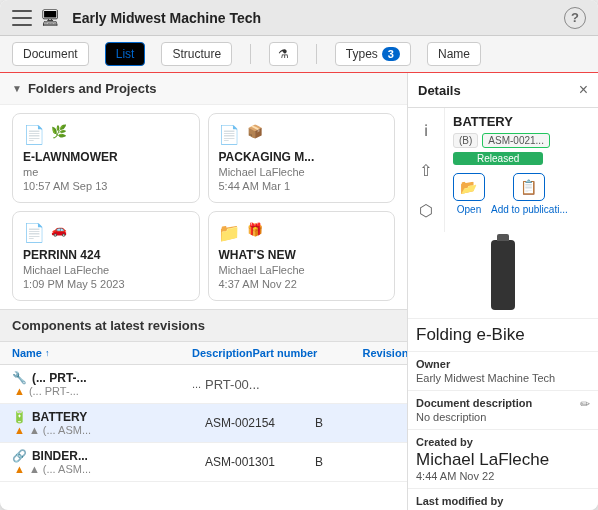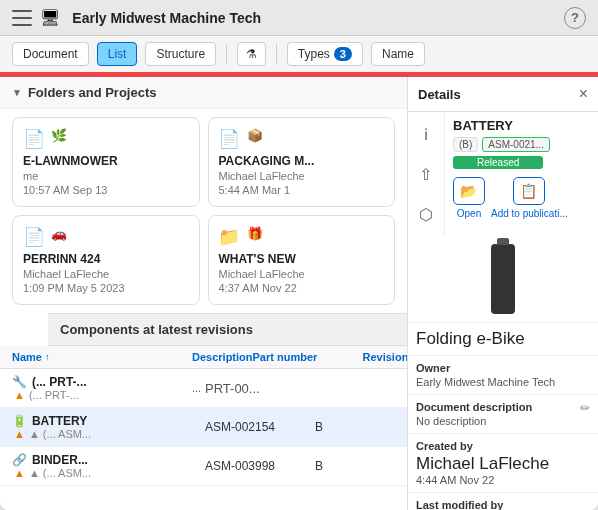--- a/index.html
+++ b/index.html
@@ -10,23 +10,23 @@
     
     .title-bar { display: flex; align-items: center; background: #e8e8e8; padding: 0 12px; height: 36px; border-bottom: 1px solid #ccc; flex-shrink: 0; }
     .title-bar-left { display: flex; align-items: center; gap: 8px; }
     .sidebar-toggle { width: 20px; height: 16px; display: flex; flex-direction: column; justify-content: space-between; cursor: pointer; }
     .sidebar-toggle span { display: block; height: 2px; background: #555; border-radius: 1px; }
     .title-bar-icon { font-size: 16px; }
     .title-bar-text { font-size: 14px; font-weight: 600; color: #222; margin-left: 4px; }
     .title-bar-help { margin-left: auto; width: 22px; height: 22px; border-radius: 50%; border: 1.5px solid #888; display: flex; align-items: center; justify-content: center; color: #666; font-weight: bold; font-size: 13px; cursor: pointer; }
 
     
-    .toolbar { display: flex; align-items: center; background: #f5f5f5; padding: 6px 12px; border-bottom: 5px solid #ef4444; gap: 8px; flex-shrink: 0; }
+    .toolbar { display: flex; align-items: center; background: #f5f5f5; padding: 6px 12px; border-bottom: 1px solid #ef4444; gap: 16px; flex-shrink: 0; }
     .toolbar-btn { padding: 4px 10px; border-radius: 4px; border: 1px solid #ccc; background: #fff; font-size: 12px; cursor: pointer; color: #333; }
-    .toolbar-btn.active { border: 1.5px solid #0066cc; color: #0066cc; background: #7dd3fc; }
+    .toolbar-btn.active { border: 1.5px solid #0066cc; color: #0066cc; background: #000000; }
     .toolbar-divider { width: 1px; height: 20px; background: #ccc; margin: 0 2px; }
     .filter-btn { display: flex; align-items: center; gap: 4px; padding: 4px 8px; border-radius: 4px; border: 1px solid #ccc; background: #fff; cursor: pointer; color: #333; font-size: 12px; }
     .types-btn { display: flex; align-items: center; gap: 4px; padding: 4px 10px; border-radius: 4px; border: 1px solid #ccc; background: #fff; cursor: pointer; color: #333; font-size: 12px; }
     .badge { background: #0066cc; color: #fff; border-radius: 10px; padding: 1px 6px; font-size: 11px; font-weight: bold; }
     .name-btn { padding: 4px 10px; border-radius: 4px; border: 1px solid #ccc; background: #fff; font-size: 12px; cursor: pointer; color: #333; }
 
     
     .main-area { display: flex; flex: 1; overflow: hidden; }
 
     
@@ -37,21 +37,21 @@
     .chevron { font-size: 10px; color: #666; }
     
     .grid-container { display: grid; grid-template-columns: 1fr 1fr; gap: 8px; padding: 8px 12px; }
     .grid-item { border: 1px solid #ddd; border-radius: 8px; padding: 10px; background: #fff; cursor: pointer; }
     .grid-item-name { font-size: 12px; font-weight: 600; color: #222; }
     .grid-item-meta { font-size: 11px; color: #777; margin-top: 2px; }
     .item-header { display: flex; align-items: flex-start; gap: 6px; margin-bottom: 4px; }
     .doc-icon { font-size: 18px; flex-shrink: 0; }
 
     
-    .components-header { padding: 8px 12px; font-size: 13px; font-weight: 600; color: #333; background: #f0f0f0; border-bottom: 1px solid #ddd; border-top: 1px solid #ddd; margin-left: 48px; }
+    .components-header { padding: 8px 12px; font-size: 13px; font-weight: 600; color: #333; background: #f0f0f0; border-bottom: 1px solid #ddd; border-top: 1px solid #ddd; }
     
     .table-header { display: grid; grid-template-columns: 180px 1fr 110px 80px; padding: 5px 12px; border-bottom: 1px solid #ddd; background: #f8f8f8; }
     .col-header { font-size: 11px; font-weight: 600; color: #0066cc; cursor: pointer; display: flex; align-items: center; gap: 3px; }
     
     .table-row { display: grid; grid-template-columns: 180px 1fr 110px 80px; padding: 6px 12px; border-bottom: 1px solid #eee; align-items: center; cursor: pointer; }
     .table-row.selected { background: #e8f0fe; }
     
     .row-name { display: flex; flex-direction: column; }
     .row-name-top { display: flex; align-items: center; gap: 5px; font-size: 12px; font-weight: 600; color: #222; }
     .row-name-sub { display: flex; align-items: center; gap: 4px; font-size: 11px; color: #888; padding-left: 2px; }
@@ -235,21 +235,21 @@
           <div class="row-name-top">
             <span>🔗</span>
             <span>BINDER...</span>
           </div>
           <div class="row-name-sub">
             <span class="warning-icon">▲</span>
             <span>▲ (... ASM...</span>
           </div>
         </div>
         <div class="row-desc"></div>
-        <div class="row-part">ASM-003998</div>
+        <div class="row-part">ASM-001301</div>
         <div class="row-rev">B</div>
       </div>
     </div>
 
     <div class="right-panel">
       <div class="details-header">
         <span class="details-title">Details</span>
         <span class="close-btn">×</span>
       </div>
 

